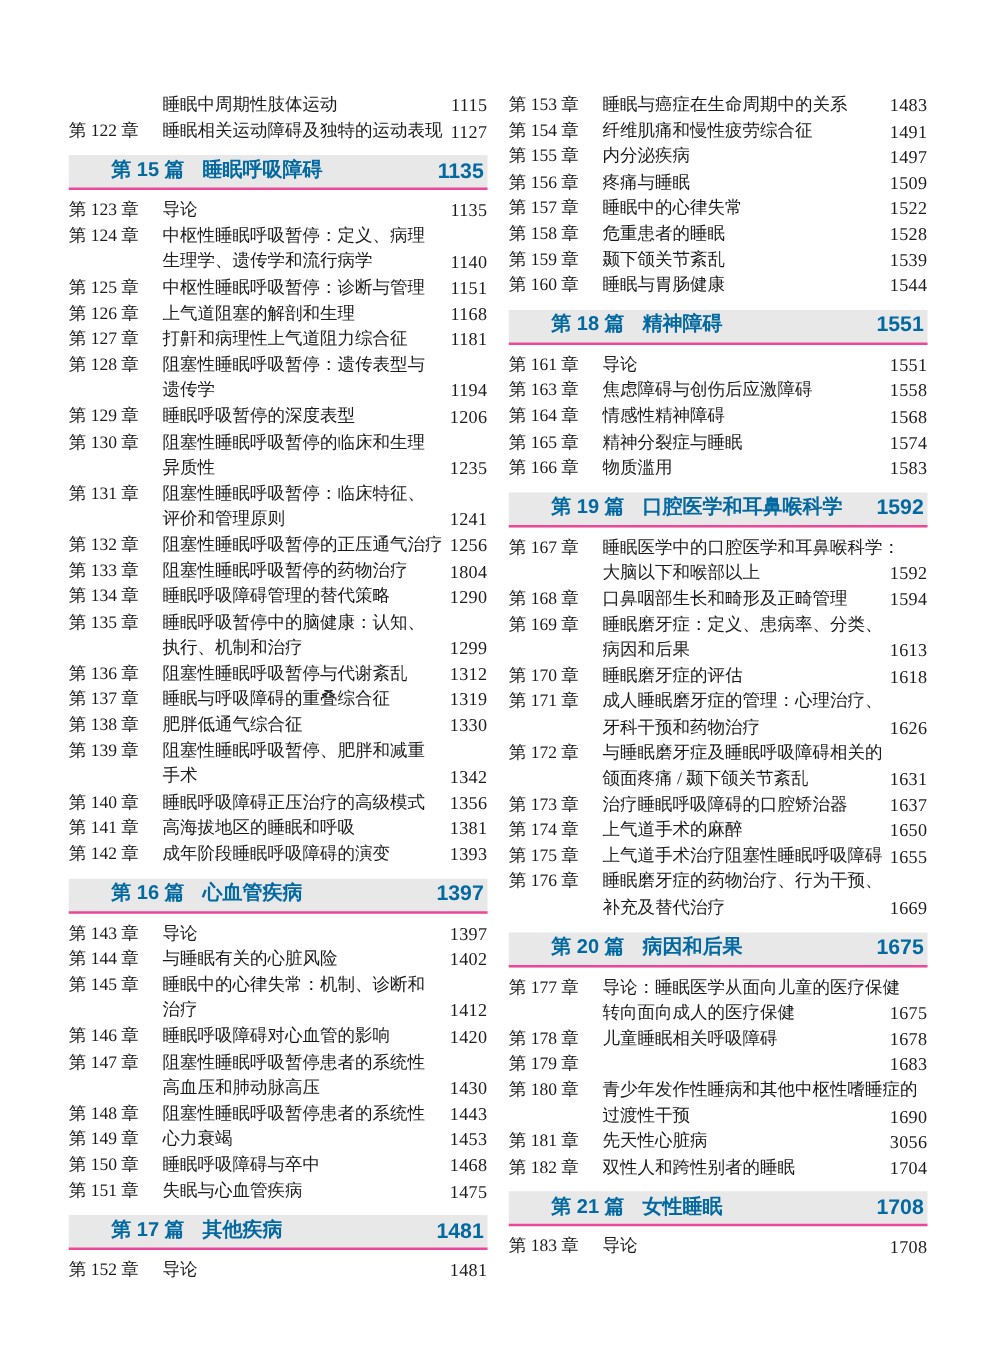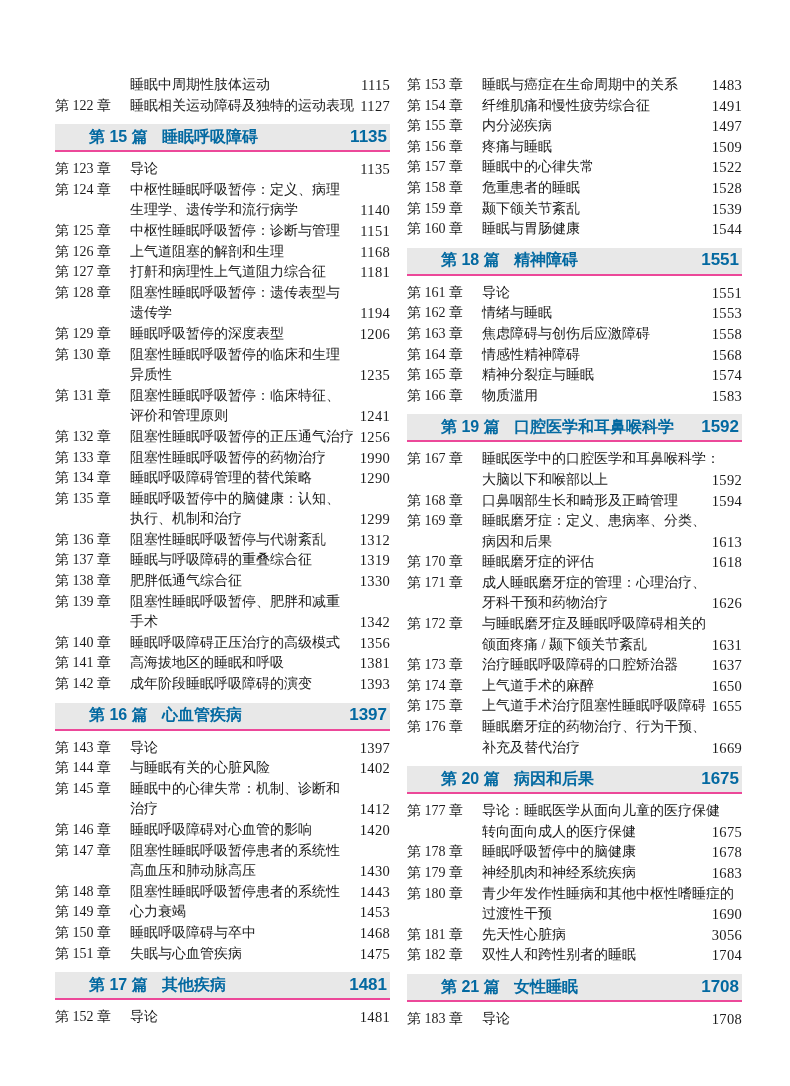--- a/index.html
+++ b/index.html
@@ -147,21 +147,21 @@
           <span class="pg">1241</span>
         </div>
         <div class="row">
           <span class="chap">第 132 章</span>
           <span class="title">阻塞性睡眠呼吸暂停的正压通气治疗</span>
           <span class="pg">1256</span>
         </div>
         <div class="row">
           <span class="chap">第 133 章</span>
           <span class="title">阻塞性睡眠呼吸暂停的药物治疗</span>
-          <span class="pg">1990</span>
+          <span class="pg">1804</span>
         </div>
         <div class="row">
           <span class="chap">第 134 章</span>
           <span class="title">睡眠呼吸障碍管理的替代策略</span>
           <span class="pg">1290</span>
         </div>
         <div class="row">
           <span class="chap">第 135 章</span>
           <span class="title">睡眠呼吸暂停中的脑健康：认知、
 执行、机制和治疗</span>
@@ -311,25 +311,20 @@
           <span class="sect-label">第 18 篇</span>
           <span class="sect-title">精神障碍</span>
           <span class="sect-page">1551</span>
         </div>
         <div class="row">
           <span class="chap">第 161 章</span>
           <span class="title">导论</span>
           <span class="pg">1551</span>
         </div>
         <div class="row">
-          <span class="chap">第 162 章</span>
-          <span class="title">情绪与睡眠</span>
-          <span class="pg">1553</span>
-        </div>
-        <div class="row">
           <span class="chap">第 163 章</span>
           <span class="title">焦虑障碍与创伤后应激障碍</span>
           <span class="pg">1558</span>
         </div>
         <div class="row">
           <span class="chap">第 164 章</span>
           <span class="title">情感性精神障碍</span>
           <span class="pg">1568</span>
         </div>
         <div class="row">
@@ -408,26 +403,25 @@
           <span class="sect-page">1675</span>
         </div>
         <div class="row">
           <span class="chap">第 177 章</span>
           <span class="title">导论：睡眠医学从面向儿童的医疗保健
 转向面向成人的医疗保健</span>
           <span class="pg">1675</span>
         </div>
         <div class="row">
           <span class="chap">第 178 章</span>
-          <span class="title">睡眠呼吸暂停中的脑健康</span>
+          <span class="title">儿童睡眠相关呼吸障碍</span>
           <span class="pg">1678</span>
         </div>
         <div class="row">
           <span class="chap">第 179 章</span>
-          <span class="title">神经肌肉和神经系统疾病</span>
           <span class="pg">1683</span>
         </div>
         <div class="row">
           <span class="chap">第 180 章</span>
           <span class="title">青少年发作性睡病和其他中枢性嗜睡症的
 过渡性干预</span>
           <span class="pg">1690</span>
         </div>
         <div class="row">
           <span class="chap">第 181 章</span>

